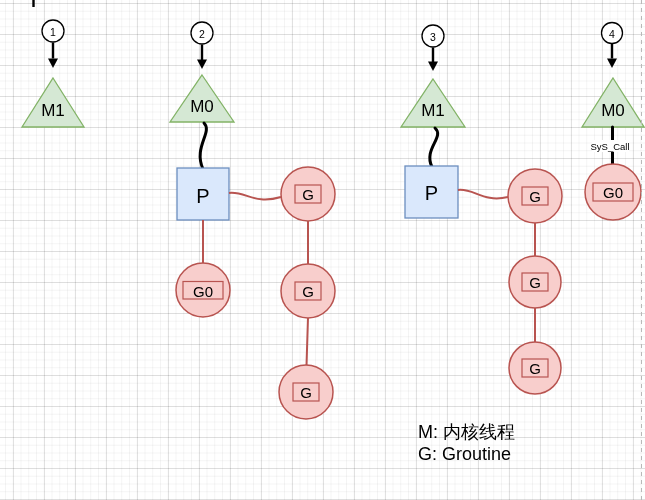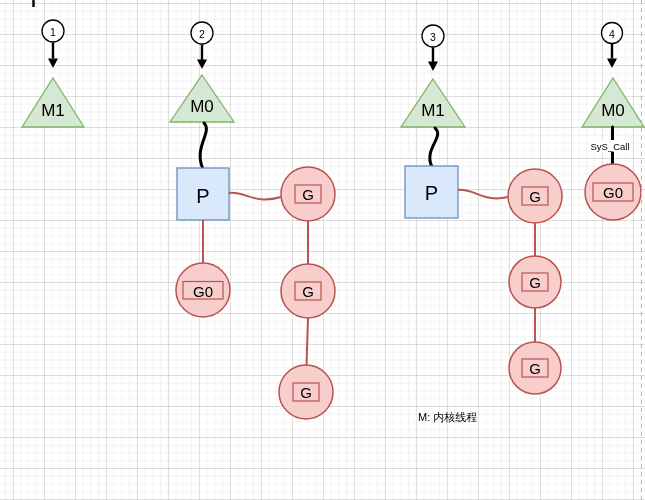--- a/index.html
+++ b/index.html
@@ -32,21 +32,21 @@
   .arrow-line{stroke:#000;stroke-width:2.4;}
   .arrow-head{fill:#000;stroke:none;}
   .lbl-step{font-size:10.5px;}
   .lbl-m{font-size:17px;}
   .lbl-p{font-size:20px;}
   .lbl-g{font-size:15px;}
   .lbl-sys{font-size:9.5px;}
   .sys-bg{fill:#ffffff;stroke:none;}
   .page-break{stroke:var(--page-break);stroke-width:1;stroke-dasharray:4 4;}
   #legend{
-    position:absolute;left:418px;top:407px;font-size:11px;line-height:21.5px;
+    position:absolute;left:418px;top:422px;font-size:18px;line-height:21.5px;
     color:#000;white-space:nowrap;
   }
 </style>
 </head>
 <body>
 
 <div id="canvas">
   <svg width="645" height="500" viewBox="0 0 645 500">
 
     <line x1="33.5" y1="0" x2="33.5" y2="7" class="arrow-line"></line>
@@ -136,14 +136,15 @@
       <circle cx="613" cy="192" r="28" class="gor"></circle>
       <rect x="593" y="183" width="40" height="18" class="gor-rect"></rect>
       <text x="613" y="192.5" class="lbl-g">G0</text>
     </g>
 
     <line x1="641.5" y1="0" x2="641.5" y2="500" class="page-break"></line>
   </svg>
 
   <div id="legend">
     <div>M: 内核线程</div>
+    <div>G: Groutine</div>
   </div>
 </div>
 
 </body></html>

